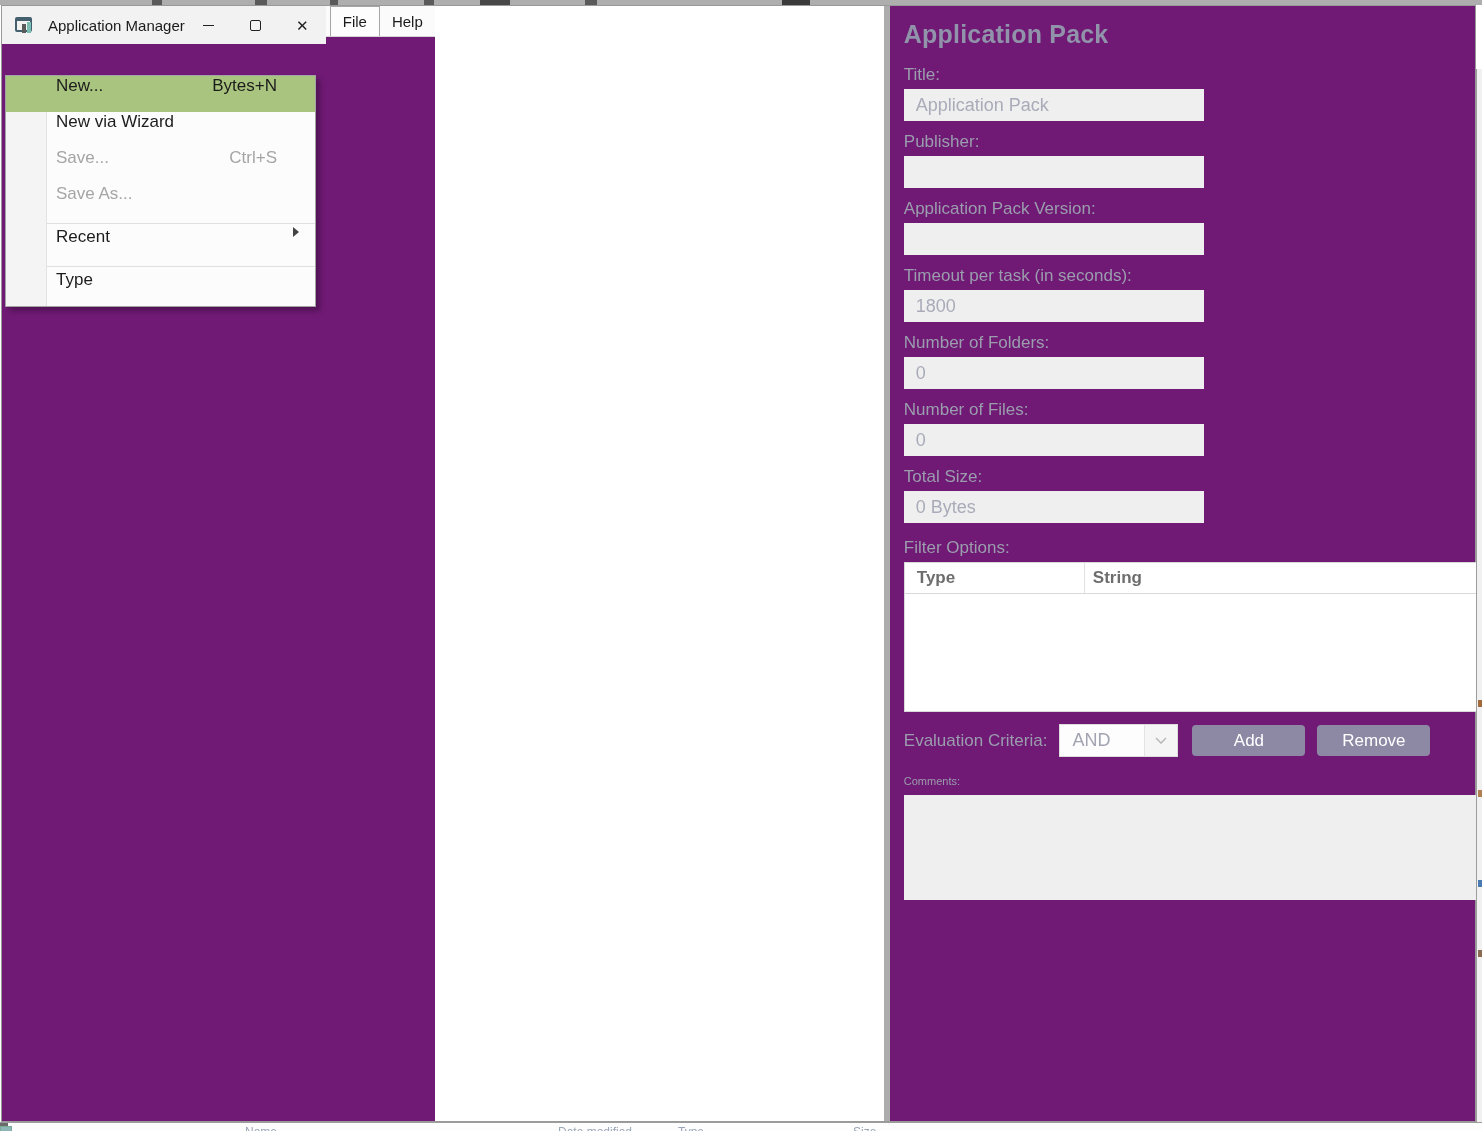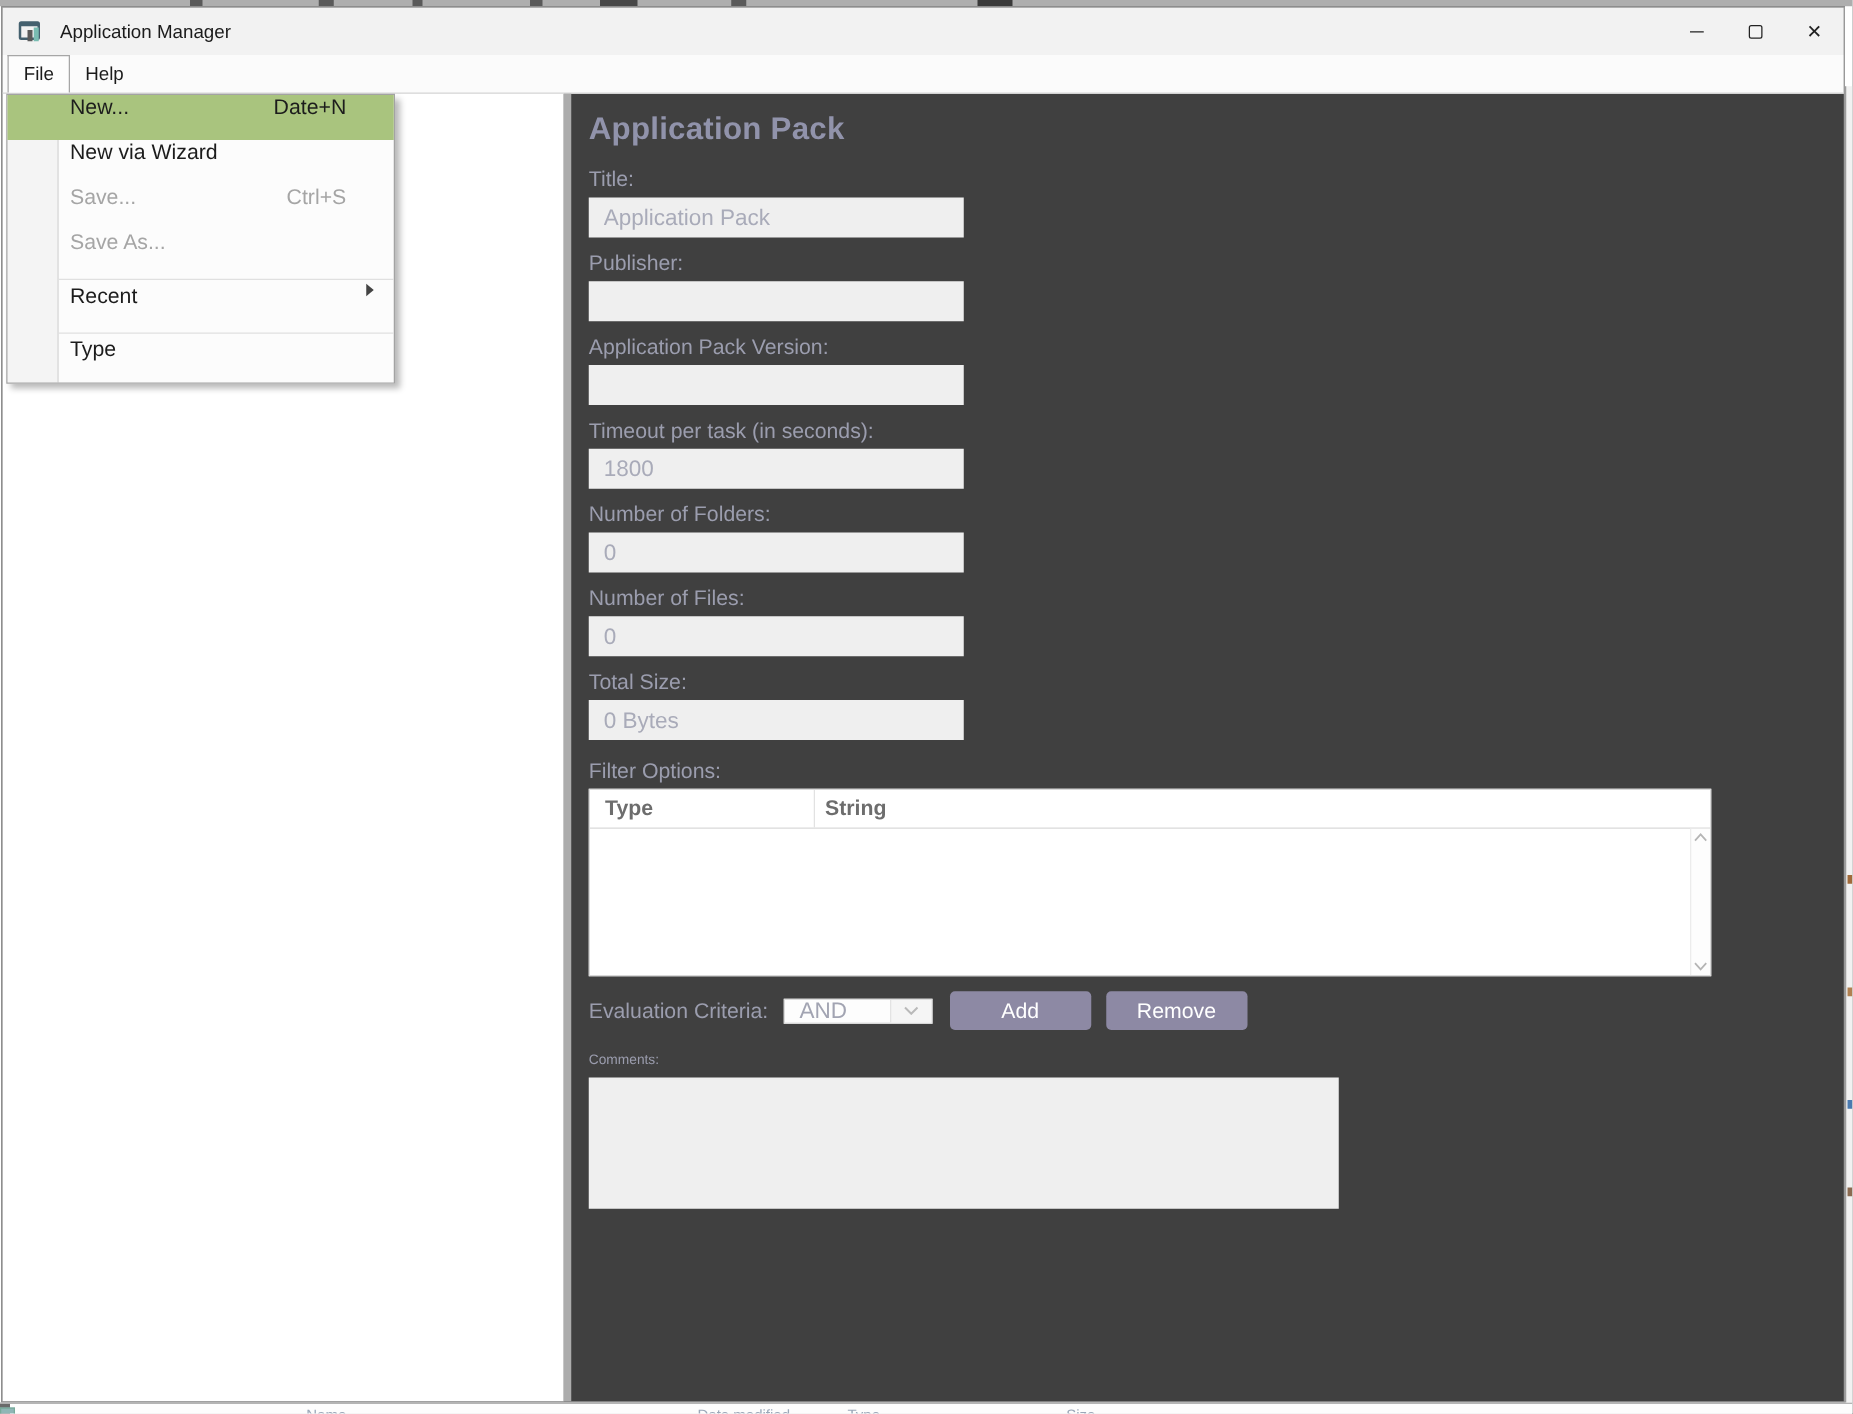--- a/index.html
+++ b/index.html
@@ -10,21 +10,21 @@
   
   .bg-top { position:absolute; left:0; top:0; width:1482px; height:5px; background:#aeaeae; overflow:hidden; }
   .bg-top i { position:absolute; top:0; height:5px; background:#5a5a5a; }
   .bg-bottom { position:absolute; left:0; top:1122px; width:1482px; height:9px; background:#fdfdfd; border-top:1px solid #9c9c9c; overflow:hidden; color:#9aa7b8; font-size:12px; }
   .bg-bottom span { position:absolute; top:2px; }
   .bg-bottom .chip { position:absolute; top:3px; width:12px; height:8px; background:#8fb6b6; border:1px solid #7a9; }
   .bg-right { position:absolute; left:1476px; top:69px; width:6px; height:1053px; background:#f1f1f1; border-left:1px solid #9c9c9c; }
   .bg-right i { position:absolute; left:1px; width:4px; height:7px; }
 
   
-  .app-window { position:absolute; left:1px; top:5px; width:1475px; height:1117px; background:#404040; border:1px solid #999999; display:flex; flex-direction:column; }
+  .app-window { position:absolute; left:1px; top:5px; width:1475px; height:1117px; background:#701a75; border:1px solid #999999; display:flex; flex-direction:row; }
 
   .titlebar { height:38px; background:#f2f2f2; display:flex; align-items:center; flex:0 0 auto; }
   .app-icon { width:19px; height:16px; margin:0 14px 0 13px; position:relative; }
   .app-icon .frame { position:absolute; left:0; top:0; width:17px; height:15px; border:2px solid #44606e; border-top-width:4px; border-radius:2px; }
   .app-icon .bar1 { position:absolute; left:7px; top:7px; width:4px; height:9px; background:#5a5a5a; }
   .app-icon .bar2 { position:absolute; left:12px; top:5px; width:4px; height:11px; background:#79bcb2; }
   .title-text { font-size:15px; color:#1b1b1b; }
   .window-controls { margin-left:auto; display:flex; height:100%; }
   .win-btn { width:47px; height:100%; display:flex; align-items:center; justify-content:center; cursor:default; }
   .glyph-min { width:11px; height:1px; background:#222; }
@@ -38,21 +38,21 @@
   .content { flex:1 1 auto; display:flex; min-height:0; }
   .left-panel { width:449px; background:#ffffff; flex:0 0 auto; }
   .v-divider { width:6px; background:#acacac; flex:0 0 auto; }
   .right-panel { flex:1 1 auto; padding:14px 0 0 14px; overflow:hidden; }
 
   
   .form-heading { font-size:25px; font-weight:bold; color:#9193ab; margin-bottom:16px; letter-spacing:0.2px; }
   .field { margin-bottom:11px; }
   .field-label { font-size:17px; color:#9b9dae; margin-bottom:4px; line-height:20px; }
   .field-input { display:block; width:300px; height:32px; background:#efefef; border:none; outline:none; font-family:"Liberation Sans", sans-serif; font-size:18px; color:#a9abb9; padding:0 0 0 12px; }
-  .combo { width:300px; height:20px; background:#fdfdfd; border:1px solid #dcdcdc; display:flex; align-items:center; }
+  .combo { width:300px; height:33px; background:#fdfdfd; border:1px solid #dcdcdc; display:flex; align-items:center; }
   .combo .combo-text { flex:1 1 auto; font-size:18px; color:#a2a4b2; padding-left:12px; }
   .combo .combo-btn { width:33px; height:100%; border-left:1px solid #e3e3e3; background:#f5f5f5; display:flex; align-items:center; justify-content:center; }
   .chev { width:12px; height:7px; }
   .chev polyline { fill:none; stroke:#b9b9b9; stroke-width:1.6; }
 
   .filter-label { font-size:17px; color:#9b9dae; margin:15px 0 4px 0; line-height:20px; }
   .filter-table { width:898px; border:1px solid #d9d9d9; background:#fff; }
   .ft-header { height:31px; display:flex; border-bottom:1px solid #d9d9d9; font-size:17px; font-weight:bold; color:#6d6d6d; align-items:center; }
   .ft-col-type { width:180px; padding-left:12px; border-right:1px solid #e2e2e2; align-self:stretch; display:flex; align-items:center; }
   .ft-col-string { padding-left:8px; }
@@ -200,21 +200,21 @@
 
         <div class="comments-label">Comments:</div>
         <textarea class="comments" style=""></textarea>
       </div>
     </div>
   </div>
 
   <div class="file-menu">
     <div class="mi highlighted">
       <span class="mi-label">New...</span>
-      <span class="mi-shortcut">Date+N</span>
+      <span class="mi-shortcut">Bytes+N</span>
     </div>
     <div class="mi">
       <span class="mi-label">New via Wizard</span>
     </div>
     <div class="mi disabled">
       <span class="mi-label">Save...</span>
       <span class="mi-shortcut">Ctrl+S</span>
     </div>
     <div class="mi disabled">
       <span class="mi-label">Save As...</span>

